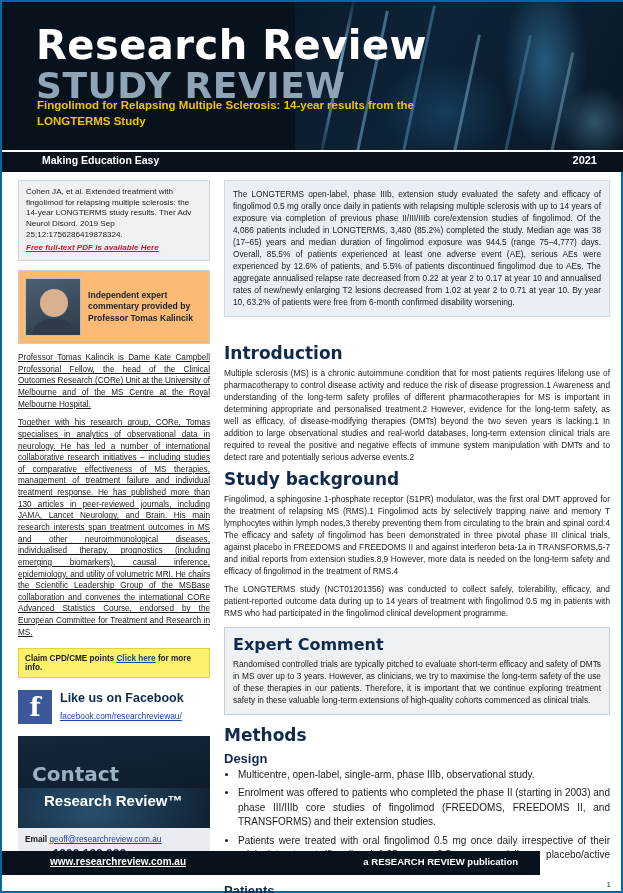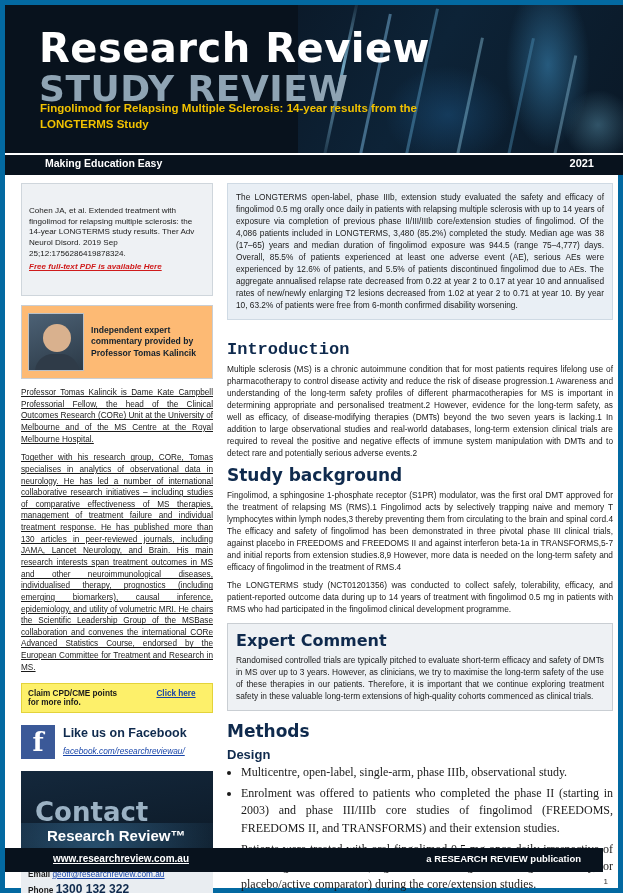--- a/index.html
+++ b/index.html
@@ -9,21 +9,21 @@
     font-family: "Liberation Sans", sans-serif;
     background: #ffffff;
     color: #231f20;
     position: relative;
     overflow: hidden;
   }
   .page {
     width: 623px; height: 893px;
     position: relative;
     background: #fff;
-    border: 5px solid #0369a1;
+    border: 2px solid #0369a1;
   }
 
   
   .header {
     position: absolute; left:0; top:0; width:623px; height:148px;
     background: #08121d;
     overflow: hidden;
   }
   .header-art {
     position:absolute; right:0; top:0; width:330px; height:148px;
@@ -60,21 +60,21 @@
   .making-text {
     position:absolute; left:40px; top:152px; font-size:10.5px; font-weight:bold; color:#ffffff;
   }
   .year {
     position:absolute; right:24px; top:152px; font-size:11px; font-weight:bold; color:#ffffff;
   }
 
   
   .leftcol { position:absolute; left:16px; top:178px; width:192px; }
   .cite-box {
-    background:#eef1f4; border:1px solid #cfd6dc; padding:22px 7px;
+    background:#eef1f4; border:1px solid #cfd6dc; padding:6px 7px;
     font-size:8.1px; line-height:1.32; color:#1a1a1a;
   }
   .cite-link { color:#cf1b1b; font-style:italic; font-weight:bold; display:block; margin-top:3px; }
 
   .expert-box {
     margin-top:9px; border:1px solid #c9ced3; background:#fdba74;
     display:flex; align-items:center; padding:7px 6px;
   }
   .avatar {
     width:56px; height:58px; flex:0 0 56px;
@@ -91,42 +91,42 @@
   }
   .expert-txt { padding-left:7px; font-size:8.6px; font-weight:bold; line-height:1.3; color:#13212e; }
 
   .bio { margin-top:8px; font-size:8.2px; line-height:1.42; text-align:justify; color:#1a1a1a; }
   .bio p { margin:0 0 7px 0;text-decoration:underline; }
 
   .cpd-box {
     margin-top:10px; background:#fdf06a; border:1px solid #e3d33a;
     font-size:8.2px; padding:5px 6px; font-weight:bold; color:#1a1a1a;
   }
-  .cpd-box a { color:#1744a8; text-decoration:underline; font-weight:bold;margin-left:37px; }
+  .cpd-box a { color:#1744a8; text-decoration:underline; font-weight:bold; }
 
   .fb-box { margin-top:12px; display:flex; align-items:center; }
   .fb-icon {
     width:34px; height:34px; background:#3b5998; color:#fff; font-weight:bold;
     font-family:"DejaVu Serif", serif; font-size:26px; line-height:34px; text-align:center;
   }
   .fb-text { padding-left:8px; }
   .fb-title { font-size:12.5px; font-weight:bold; color:#0f2a4d; }
-  .fb-link { font-size:8.3px; color:#1744a8; text-decoration:underline;font-style:italic; }
+  .fb-link { font-size:8.3px; color:#1744a8; text-decoration:underline; }
 
   .contact-box {
     margin-top:12px; height:132px; position:relative;
     background: linear-gradient(170deg,#14283c 0%, #0d1b29 60%, #0a141e 100%);
     overflow:hidden;
   }
   .contact-box .swoosh {
     position:absolute; left:-30px; bottom:-40px; width:260px; height:120px;
     background: radial-gradient(ellipse at 40% 20%, rgba(70,140,190,0.45), rgba(10,20,30,0) 65%);
   }
   .contact-word {
-    position:absolute; left:14px; top:26px; color:#9bb2c4; font-size:26px; font-weight:bold;
+    position:absolute; left:14px; top:26px; color:#9bb2c4; font-size:20px; font-weight:bold;
     font-family:"DejaVu Sans", sans-serif;
   }
   .contact-word2 {
     position:absolute; left:26px; top:56px; color:#ffffff; font-size:15px; font-weight:bold;
   }
   .contact-info {
     position:absolute; left:0; bottom:0; width:100%; background:#e9edf1; padding:5px 7px;
     font-size:8.3px; line-height:1.5; color:#1a1a1a;
   }
   .contact-info a { color:#1744a8; text-decoration:underline; }
@@ -142,26 +142,26 @@
   .pub-box { background:#e9eff5; border:1px solid #cfdae4; padding:7px 8px 8px 8px; }
   p.body { font-size:8.3px; line-height:1.45; text-align:justify; margin:0 0 6px 0; color:#1a1a1a; }
   p.body:last-child { margin-bottom:0; }
 
   .expert-comment {
     margin-top:8px; border:1px solid #c9ced3; background:#eef1f4; padding:7px 8px;
   }
   .expert-comment h3 { margin:0 0 4px 0; font-size:16px; color:#0f2a4d; font-family:"DejaVu Sans", sans-serif; }
 
   ul.bullets { margin:2px 0 6px 0; padding-left:14px; }
-  ul.bullets li { font-size:12px; line-height:1.45; text-align:justify; margin-bottom:4px; color:#1a1a1a;font-family:Liberation Serif, serif; }
+  ul.bullets li { font-size:10px; line-height:1.45; text-align:justify; margin-bottom:4px; color:#1a1a1a; }
   .patients-head { color:#b31717; }
 
   
   .footer {
-    position:absolute; left:0; bottom:16px; width:598px; height:24px; background:#08121d;
+    position:absolute; left:0; bottom:16px; width:538px; height:24px; background:#08121d;
   }
   .footer-left { position:absolute; left:48px; top:5px; font-size:10px; font-weight:bold; color:#fff; }
   .footer-right { position:absolute; right:22px; top:5px; font-size:9.5px; font-weight:bold; color:#fff; }
   .pagenum { position:absolute; right:10px; bottom:2px; font-size:8px; color:#333; }
 </style>
 </head>
 <body>
 
 <div class="page">
 
@@ -222,21 +222,21 @@
       </div>
     </div>
   </div>
 
   <div class="rightcol">
 
     <div class="pub-box">
       <p class="body">The LONGTERMS open-label, phase IIIb, extension study evaluated the safety and efficacy of fingolimod 0.5 mg orally once daily in patients with relapsing multiple sclerosis with up to 14 years of exposure via completion of previous phase II/III/IIIb core/extension studies of fingolimod. Of the 4,086 patients included in LONGTERMS, 3,480 (85.2%) completed the study. Median age was 38 (17–65) years and median duration of fingolimod exposure was 944.5 (range 75–4,777) days. Overall, 85.5% of patients experienced at least one adverse event (AE), serious AEs were experienced by 12.6% of patients, and 5.5% of patients discontinued fingolimod due to AEs. The aggregate annualised relapse rate decreased from 0.22 at year 2 to 0.17 at year 10 and annualised rates of new/newly enlarging T2 lesions decreased from 1.02 at year 2 to 0.71 at year 10. By year 10, 63.2% of patients were free from 6-month confirmed disability worsening.</p>
     </div>
 
-    <h2 class="sect" style="margin-top:20px;font-family:Liberation Mono, monospace;">Introduction</h2>
+    <h2 class="sect" style="margin-top:26px;">Introduction</h2>
     <p class="body">Multiple sclerosis (MS) is a chronic autoimmune condition that for most patients requires lifelong use of pharmacotherapy to control disease activity and reduce the risk of disease progression.1 Awareness and understanding of the long-term safety profiles of different pharmacotherapies for MS is important in determining appropriate and personalised treatment.2 However, evidence for the long-term safety, as well as efficacy, of disease-modifying therapies (DMTs) beyond the two seven years is lacking.1 In addition to large observational studies and real-world databases, long-term extension clinical trials are required to reveal the positive and negative effects of immune system manipulation with DMTs and to detect rare and potentially serious adverse events.2</p>
 
     <h2 class="sect" style="margin-top:6px;">Study background</h2>
     <p class="body">Fingolimod, a sphingosine 1-phosphate receptor (S1PR) modulator, was the first oral DMT approved for the treatment of relapsing MS (RMS).1 Fingolimod acts by selectively trapping naive and memory T lymphocytes within lymph nodes,3 thereby preventing them from circulating to the brain and spinal cord.4 The efficacy and safety of fingolimod has been demonstrated in three pivotal phase III clinical trials, against placebo in FREEDOMS and FREEDOMS II and against interferon beta-1a in TRANSFORMS,5-7 and initial reports from extension studies.8,9 However, more data is needed on the long-term safety and efficacy of fingolimod in the treatment of RMS.4</p>
     <p class="body">The LONGTERMS study (NCT01201356) was conducted to collect safely, tolerability, efficacy, and patient-reported outcome data during up to 14 years of treatment with fingolimod 0.5 mg in patients with RMS who had participated in the fingolimod clinical development programme.</p>
 
     <div class="expert-comment">
       <h3>Expert Comment</h3>
       <p class="body">Randomised controlled trials are typically pitched to evaluate short-term efficacy and safety of DMTs in MS over up to 3 years. However, as clinicians, we try to maximise the long-term safety of the use of these therapies in our patients. Therefore, it is important that we continue exploring treatment safety in these valuable long-term extensions of high-quality cohorts commenced as clinical trials.</p>
     </div>

